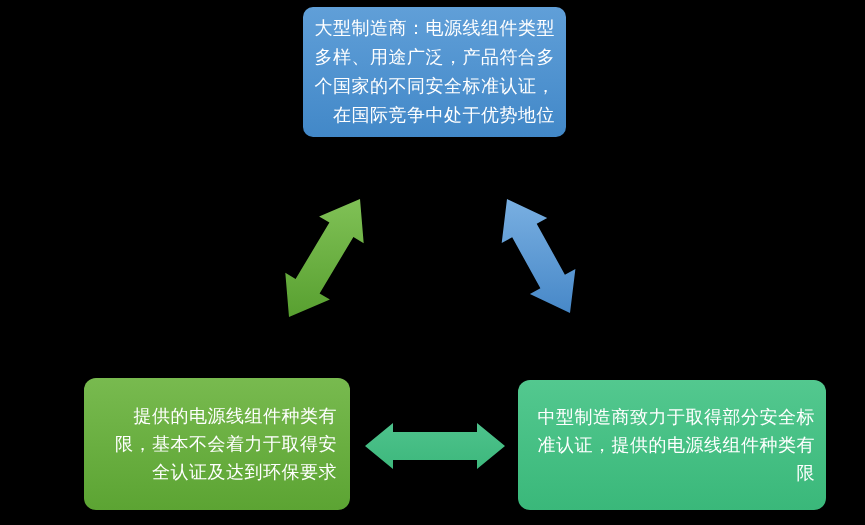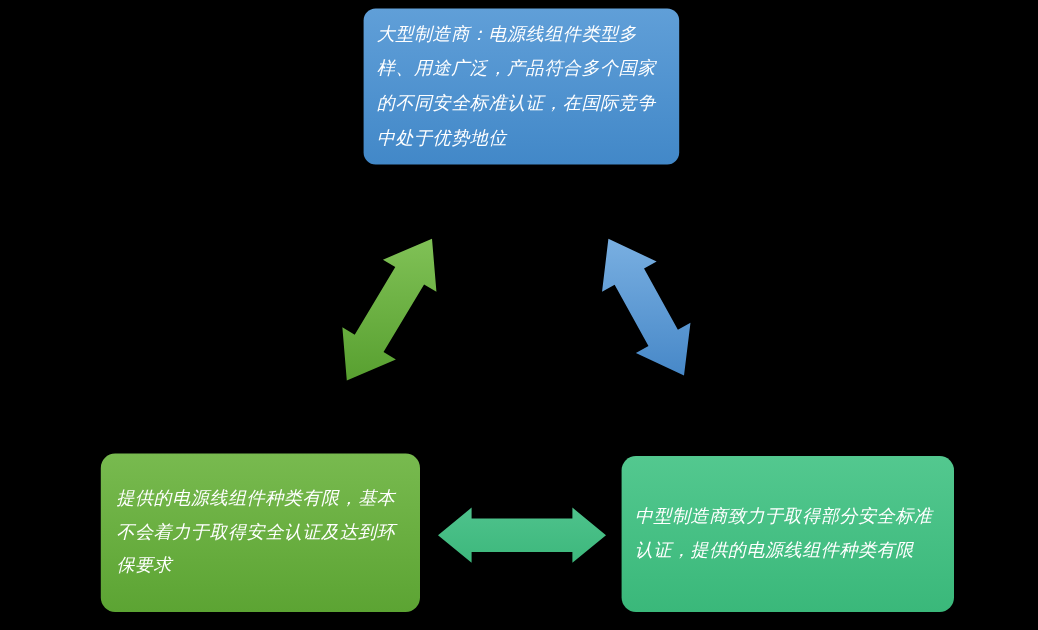--- a/index.html
+++ b/index.html
@@ -15,45 +15,44 @@
     overflow: hidden;
     font-family: "Liberation Sans", sans-serif;
   }
   .node {
     position: absolute;
     display: flex;
     align-items: center;
     justify-content: center;
     box-sizing: border-box;
     color: #ffffff;
-    text-align: left;
-    font-size: 15px;
+    text-align: right;
+    font-size: 18px;
     line-height: 28px;
     letter-spacing: 0.5px;
-    font-style: italic;
   }
   .node-text {
     width: 100%;
   }
   #node-large {
     left: 303px; top: 7px;
     width: 263px; height: 130px;
     padding: 0 11px;
     border-radius: 10px;
     line-height: 29px;
   }
   #node-small {
     left: 84px; top: 378px;
     width: 266px; height: 132px;
     padding: 0 13px;
     border-radius: 12px;
   }
   #node-medium {
     left: 518px; top: 380px;
-    width: 277px; height: 130px;
+    width: 308px; height: 130px;
     padding: 0 11px;
     border-radius: 12px;
   }
   svg.arrows-layer {
     position: absolute;
     left: 0; top: 0;
     width: 865px;
     height: 525px;
   }
 </style>

